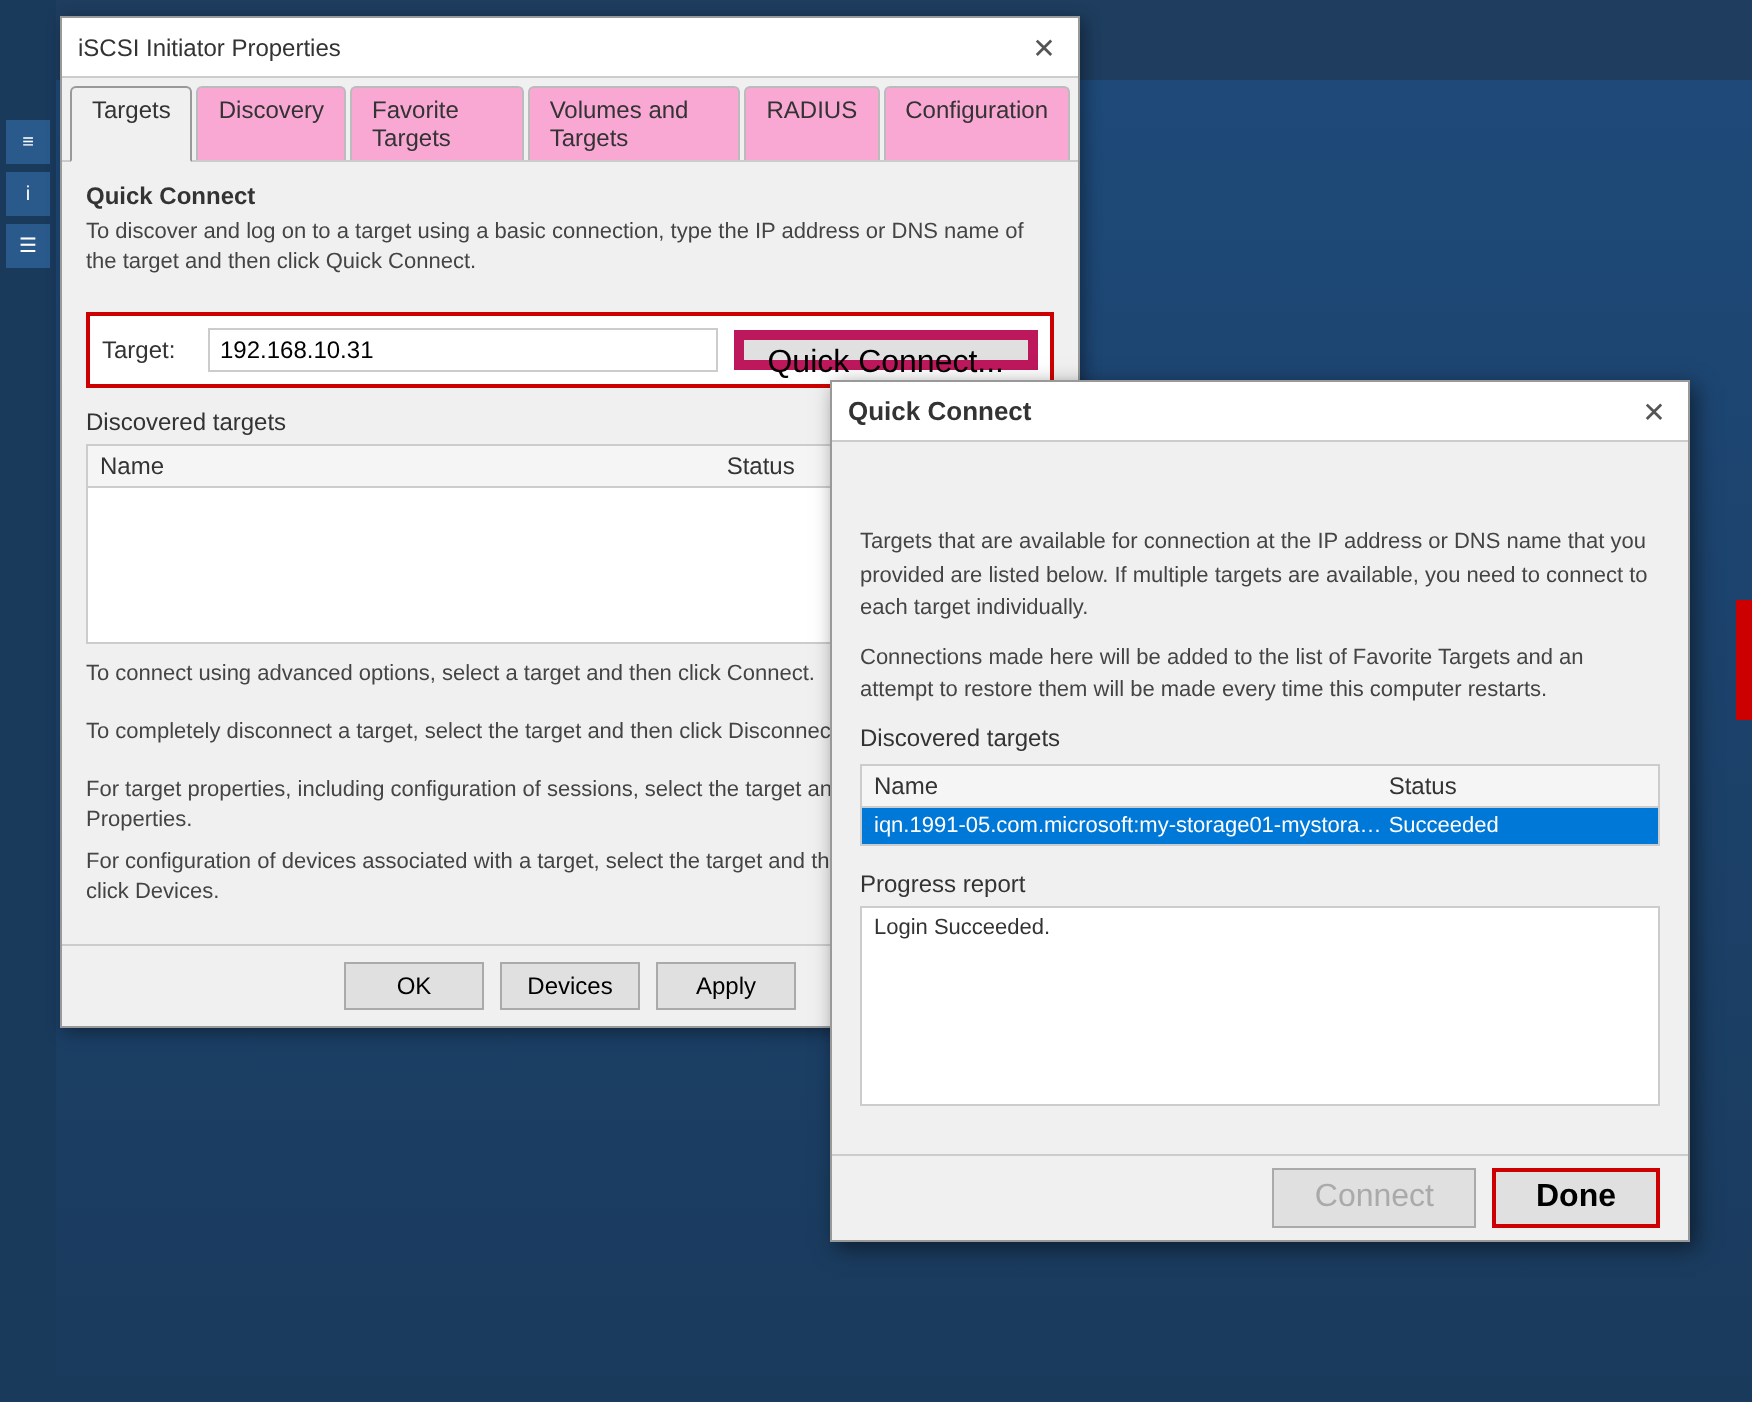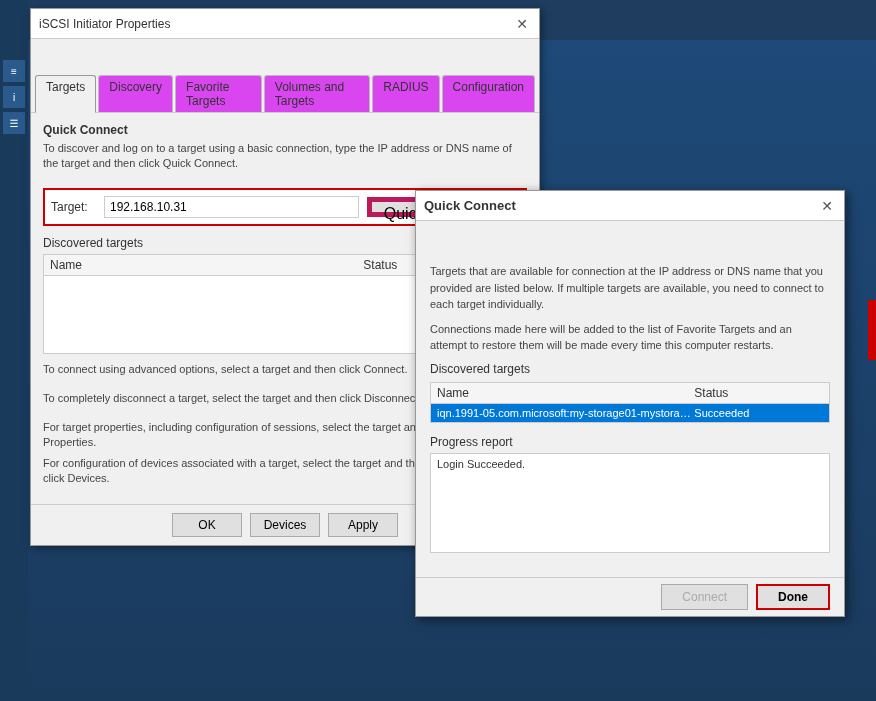--- a/index.html
+++ b/index.html
@@ -59,27 +59,26 @@
       font-size: 14px;
       color: #555;
     }
 
     .dialog-tabs {
       display: flex;
       background: #f0f0f0;
       border-bottom: 1px solid #ccc;
       padding: 4px 4px 0 4px;
       gap: 2px;
-      margin-top: 32px;
     }
 
     .tab {
       padding: 4px 10px;
       font-size: 12px;
-      background: #d946ef;
+      background: #f9a8d4;
       border: 1px solid #bbb;
       border-bottom: none;
       cursor: pointer;
       color: #333;
       border-radius: 3px 3px 0 0;
     }
 
     .tab.active {
       background: #f0f0f0;
       border-color: #999;
@@ -322,21 +321,21 @@
       display: flex;
       justify-content: flex-end;
       gap: 8px;
       padding: 6px 14px;
       border-top: 1px solid #ccc;
       background: #f0f0f0;
     }
 
     .qc-btn {
       padding: 4px 20px;
-      font-size: 12px;
+      font-size: 16px;
       background: #e0e0e0;
       border: 1px solid #aaa;
       cursor: pointer;
       min-width: 70px;
     }
 
     .qc-btn.disabled {
       color: #aaa;
       cursor: default;
     }

